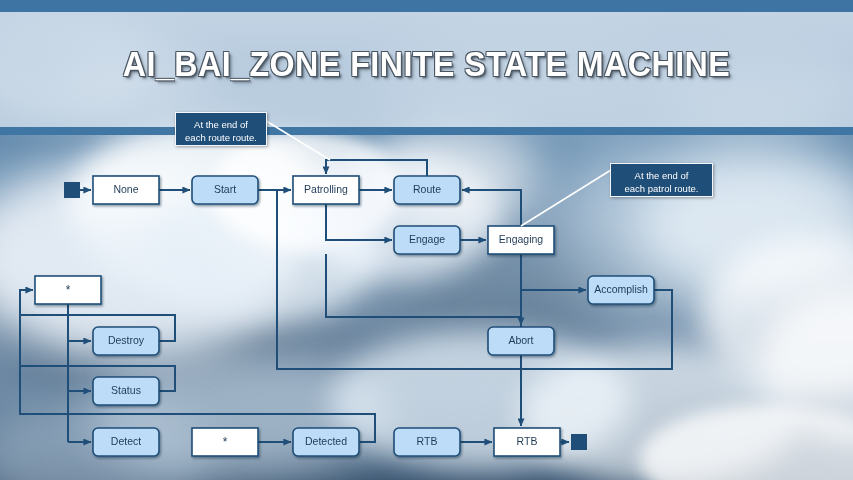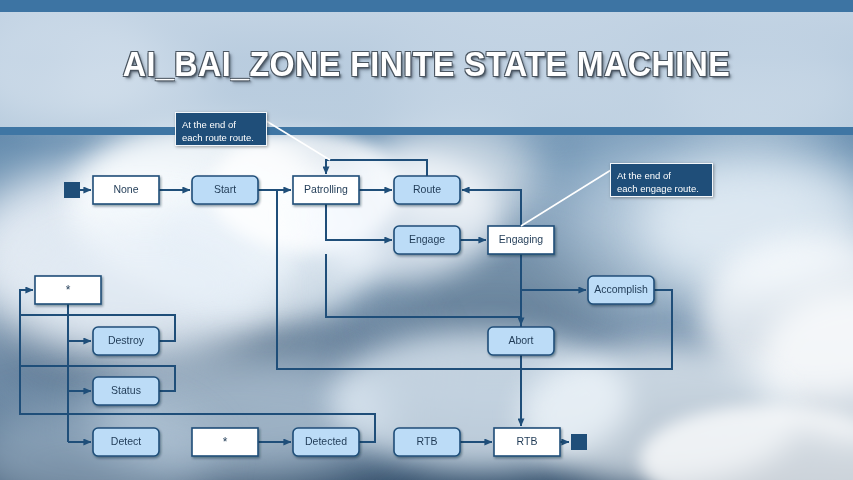--- a/index.html
+++ b/index.html
@@ -134,20 +134,21 @@
 
   
   .callout {
     position: absolute;
     background: #1f4e79;
     border: 1.5px solid #f2f6fa;
     color: #ffffff;
     font-family: "Liberation Sans", sans-serif;
     font-size: 9.5px;
     line-height: 13px;
+    text-align: center;
     padding: 5px 6px;
     box-sizing: border-box;
     box-shadow: 1px 1px 3px rgba(0,0,0,.35);
   }
   #callout-patrol  { left: 175px; top: 112px; width: 92px; height: 34px; }
   #callout-engage  { left: 610px; top: 163px; width: 103px; height: 34px; }
 </style>
 </head>
 <body>
 
@@ -322,16 +323,16 @@
     </g>
   </svg>
 
   <div class="callout" id="callout-patrol">
     <div>At the end of</div>
     <div>each route route.</div>
   </div>
 
   <div class="callout" id="callout-engage">
     <div>At the end of</div>
-    <div>each engage route.</div>
+    <div>each patrol route.</div>
   </div>
 
 </div>
 
 </body></html>

